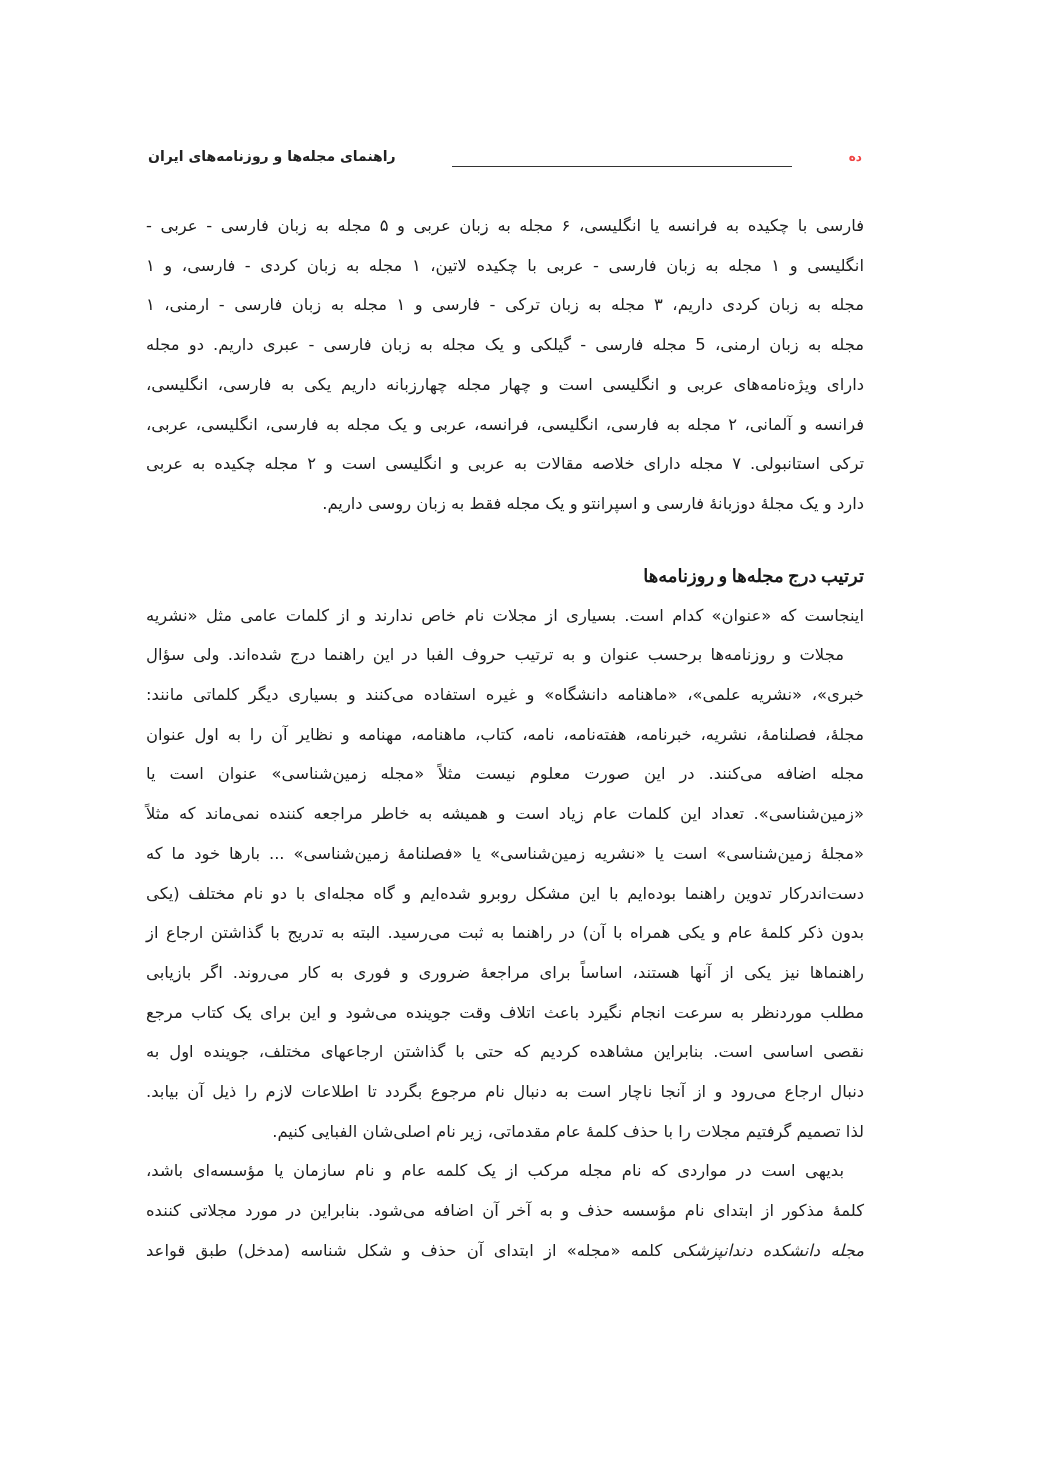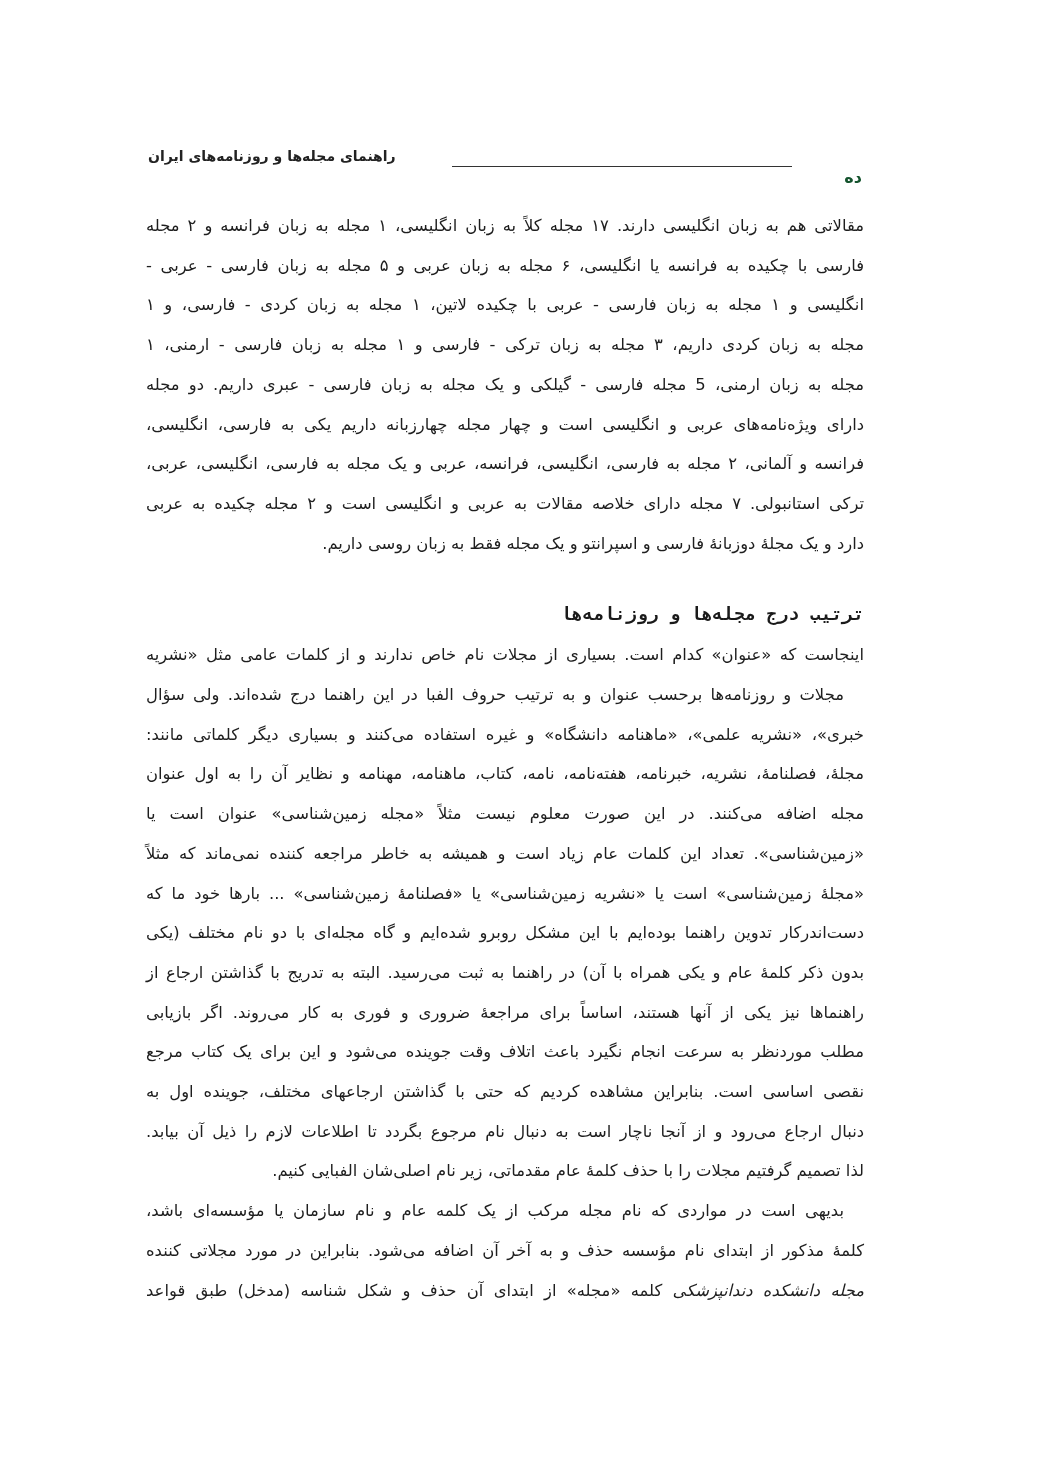--- a/index.html
+++ b/index.html
@@ -4,59 +4,58 @@
 <style>
   html, body { margin: 0; padding: 0; background: #ffffff; }
   body { width: 1040px; height: 1477px; position: relative; overflow: hidden; }
   .page { position: absolute; left: 0; top: 0; width: 1040px; height: 1477px; background: #fff; }
   .running-head {
     position: absolute; top: 148px; left: 148px; width: 714px; height: 36px;
     direction: rtl;
   }
   .page-number {
     position: absolute; right: 0; top: 2px;
-    font-family: "DejaVu Sans", sans-serif; font-weight: bold; font-size: 16px; color: #14532d; margin-top: 18px;
+    font-family: "DejaVu Sans", sans-serif; font-weight: bold; font-size: 12px; color: #ef4444;
   }
   .head-rule {
     position: absolute; right: 70px; top: 18px; width: 340px; height: 0;
     border-top: 1.5px solid #333;
   }
   .head-title {
     position: absolute; left: 0; top: 0;
     font-family: "DejaVu Sans", sans-serif; font-weight: bold; font-size: 14px; color: #222;
     white-space: nowrap;
   }
   .body {
     position: absolute; left: 146px; top: 206px; width: 718px;
     direction: rtl; text-align: justify;
     font-family: "DejaVu Sans", sans-serif; font-size: 16.4px; line-height: 39.7px; color: #1e1e1e;
   }
   .section-heading {
     margin: 32px 0 0 0;
-    font-family: Liberation Mono, monospace; font-weight: bold; font-size: 18px; line-height: 40px; color: #1a1a1a;
+    font-family: Liberation Serif, serif; font-weight: bold; font-size: 18px; line-height: 40px; color: #1a1a1a;
   }
   .emph { font-weight: normal; font-style: italic; margin-top: 24px; }
   .line { display: block; text-align: justify; text-align-last: justify; }
   .line.end { text-align-last: right; }
 </style>
 </head>
 <body>
 
 <div class="page">
 
   <div class="running-head">
     <span class="page-number">ده</span>
     <div class="head-rule"></div>
     <span class="head-title">راهنمای مجله‌ها و روزنامه‌های ایران</span>
   </div>
 
   <div class="body">
 
     <div>
-      <span class="line">مقالاتی هم به زبان انگلیسی دارند. ۱۷ مجله کلاً به زبان انگلیسی، ۱ مجله به زبان فرانسه و ۲ مجله</span>
       <span class="line">فارسی با چکیده به فرانسه یا انگلیسی، ۶ مجله به زبان عربی و ۵ مجله به زبان فارسی - عربی -</span>
       <span class="line">انگلیسی و ۱ مجله به زبان فارسی - عربی با چکیده لاتین، ۱ مجله به زبان کردی - فارسی، و ۱</span>
       <span class="line">مجله به زبان کردی داریم، ۳ مجله به زبان ترکی - فارسی و ۱ مجله به زبان فارسی - ارمنی، ۱</span>
       <span class="line">مجله به زبان ارمنی، 5 مجله فارسی - گیلکی و یک مجله به زبان فارسی - عبری داریم. دو مجله</span>
       <span class="line">دارای ویژه‌نامه‌های عربی و انگلیسی است و چهار مجله چهارزبانه داریم یکی به فارسی، انگلیسی،</span>
       <span class="line">فرانسه و آلمانی، ۲ مجله به فارسی، انگلیسی، فرانسه، عربی و یک مجله به فارسی، انگلیسی، عربی،</span>
       <span class="line">ترکی استانبولی. ۷ مجله دارای خلاصه مقالات به عربی و انگلیسی است و ۲ مجله چکیده به عربی</span>
       <span class="line end">دارد و یک مجلهٔ دوزبانهٔ فارسی و اسپرانتو و یک مجله فقط به زبان روسی داریم.</span>
     </div>
 

